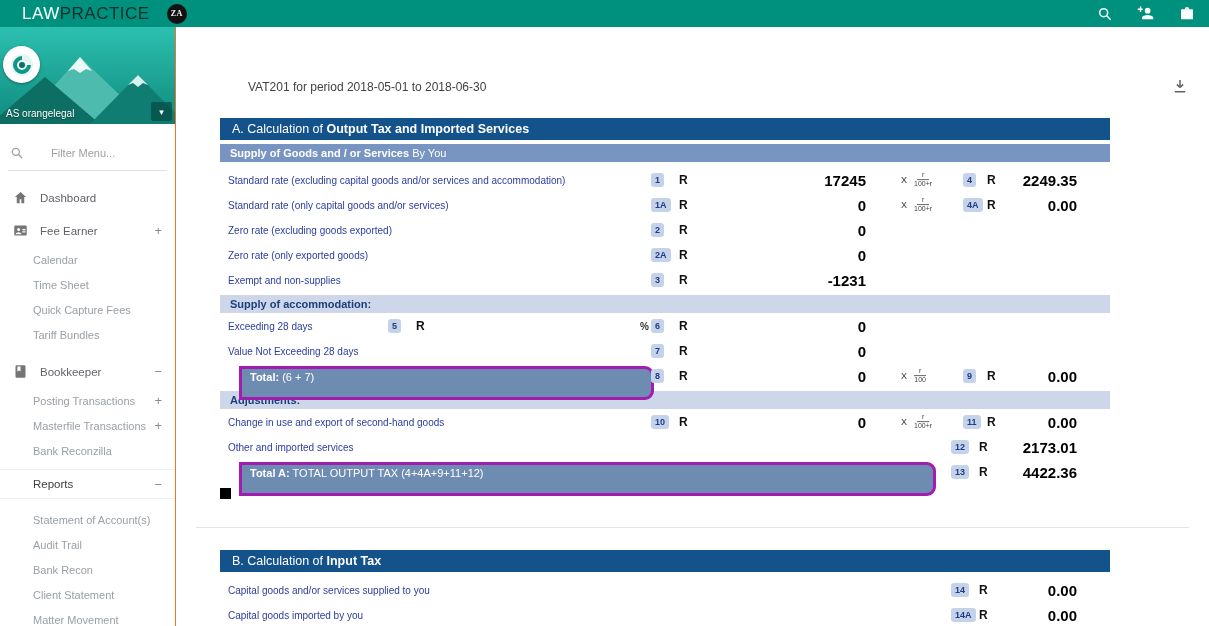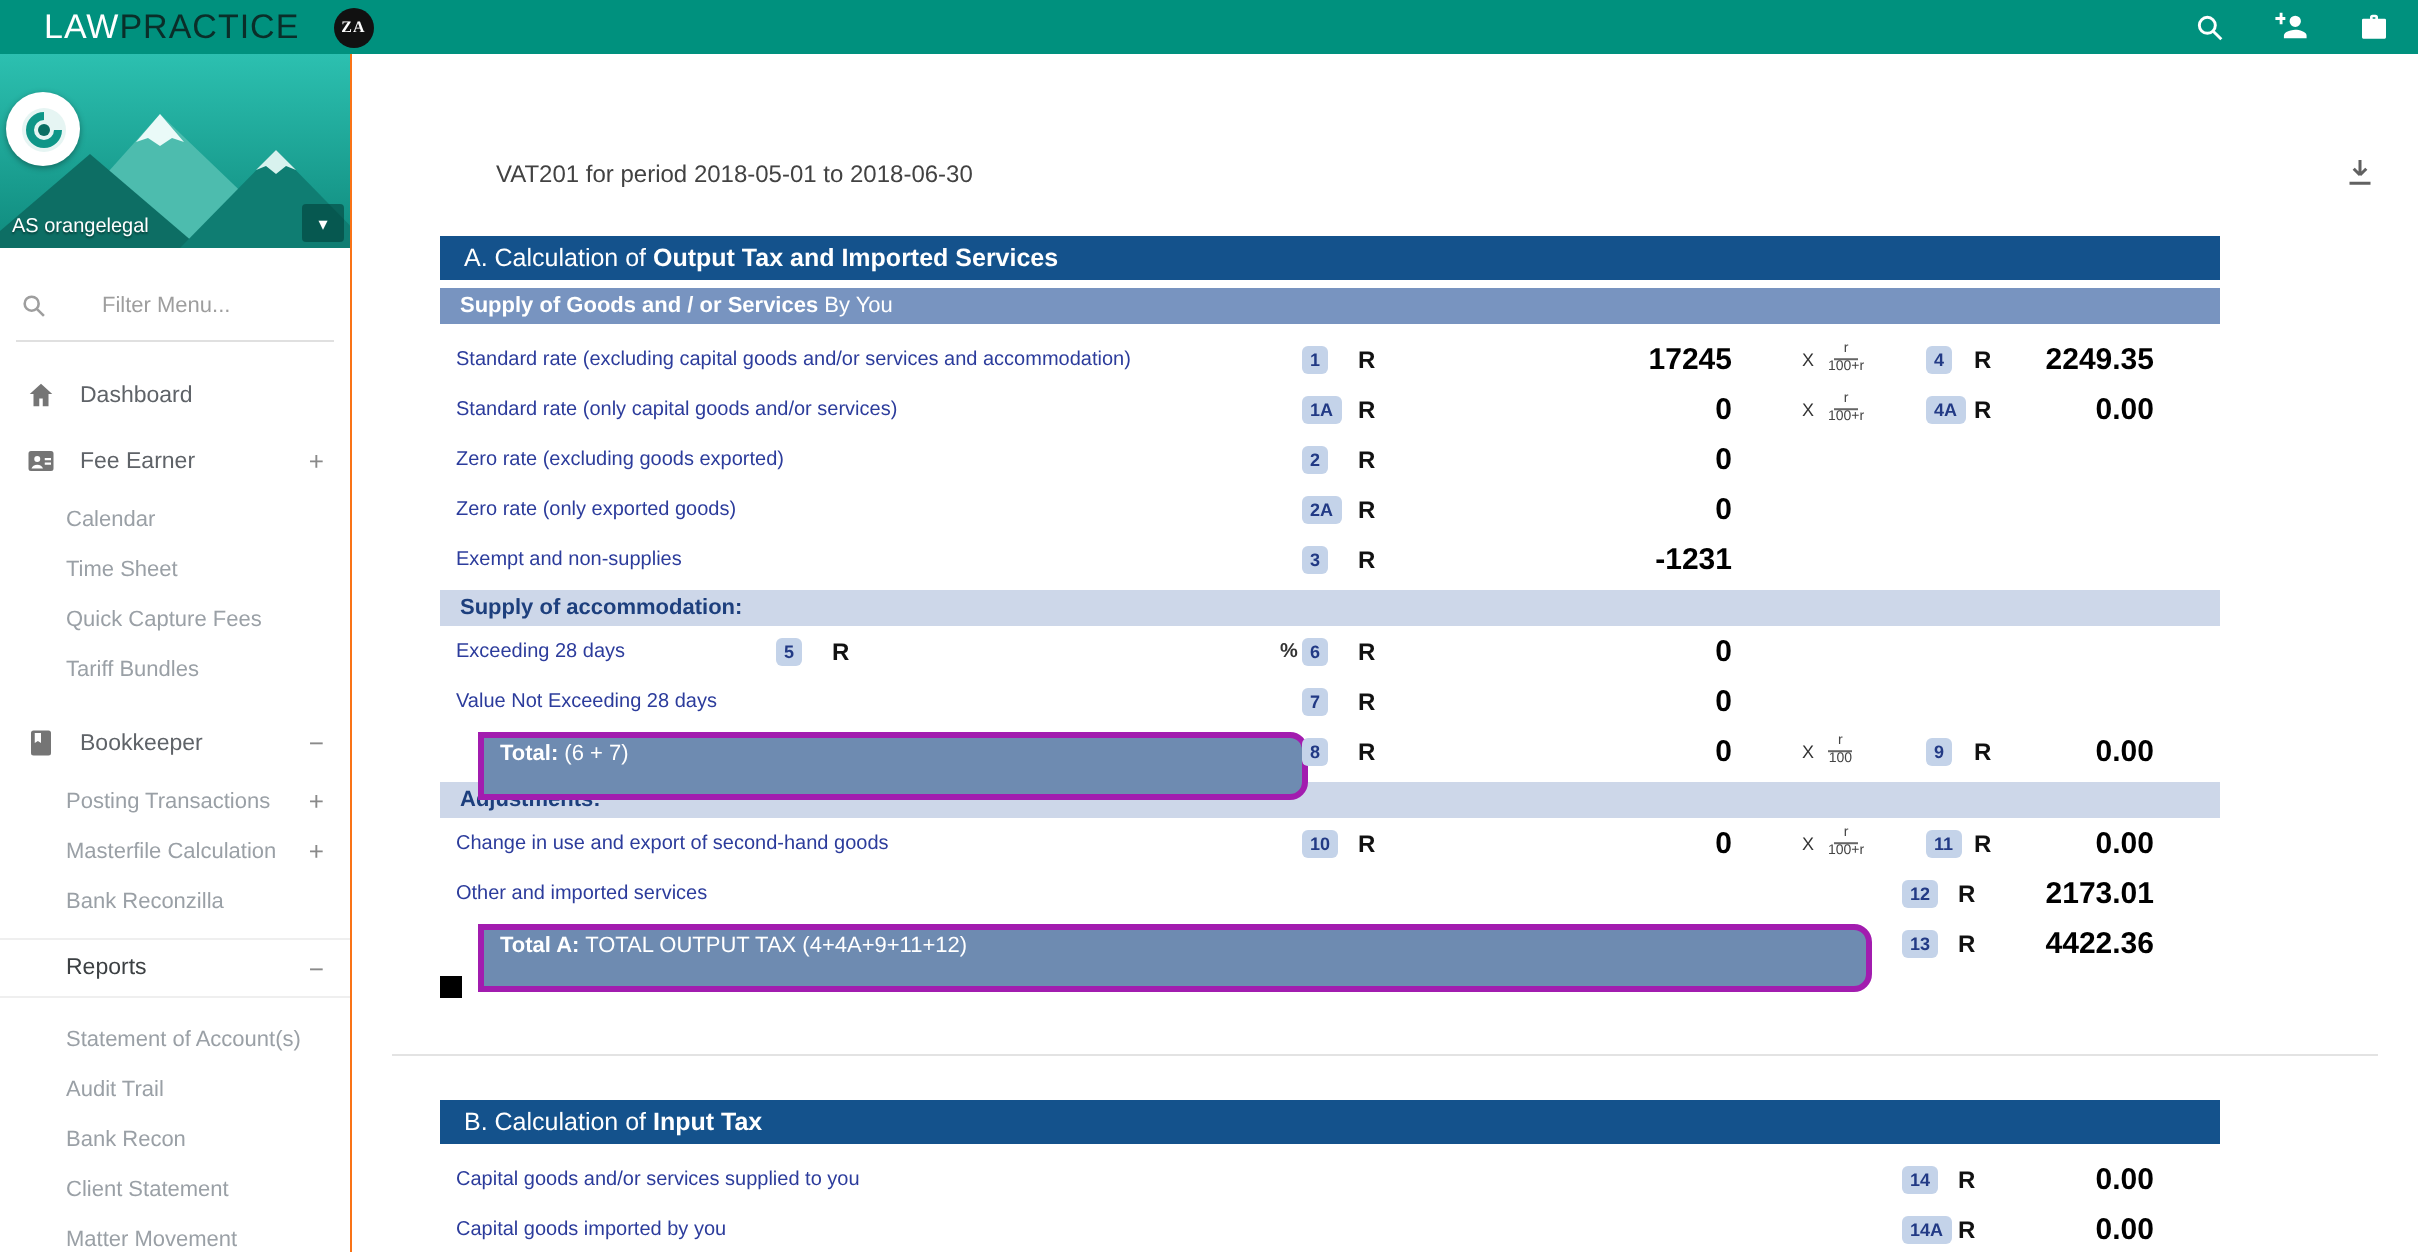--- a/index.html
+++ b/index.html
@@ -238,21 +238,21 @@
             </svg>
         </span>
         <span>Bookkeeper</span>
         <span class="expander">−</span>
       </div>
       <div class="submenu-item">
         <span>Posting Transactions</span>
         <span class="expander">+</span>
       </div>
       <div class="submenu-item">
-        <span>Masterfile Calculation</span>
+        <span>Masterfile Transactions</span>
         <span class="expander">+</span>
       </div>
       <div class="submenu-item">
         <span>Bank Reconzilla</span>
       </div>
 
       <div class="reports-item">
         <span>Reports</span>
         <span class="expander">−</span>
       </div>

